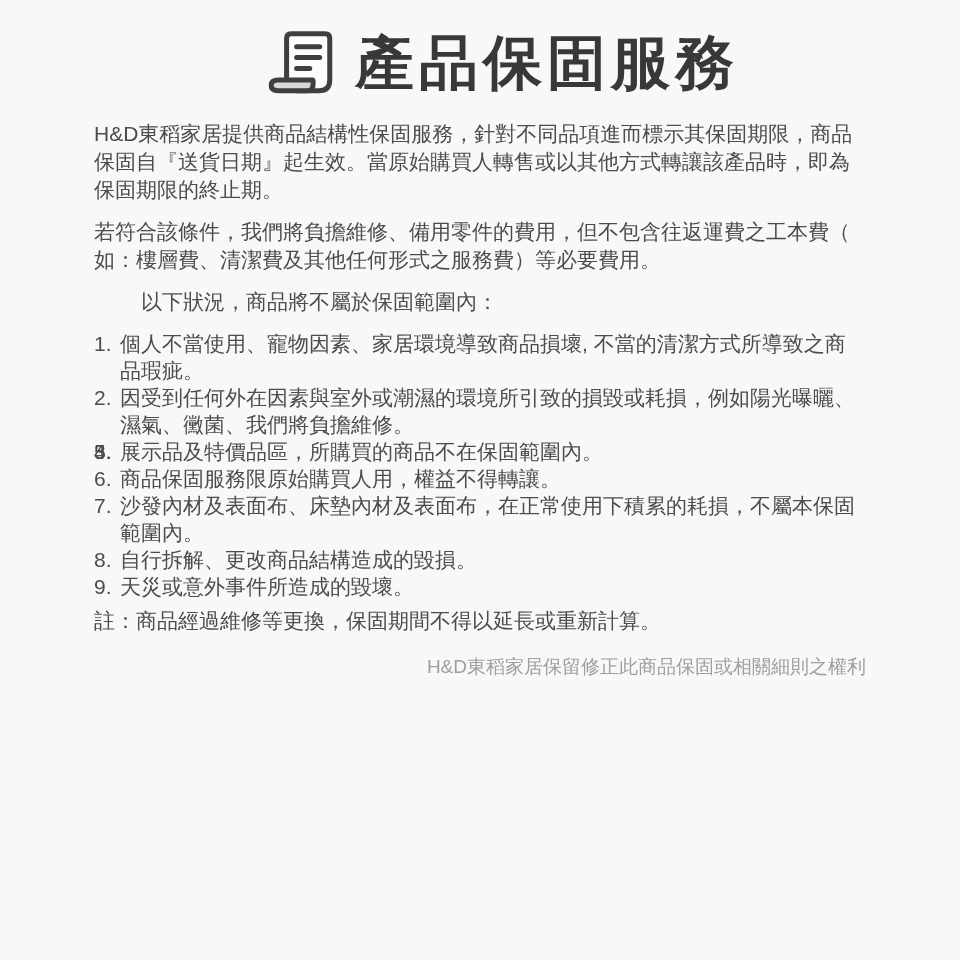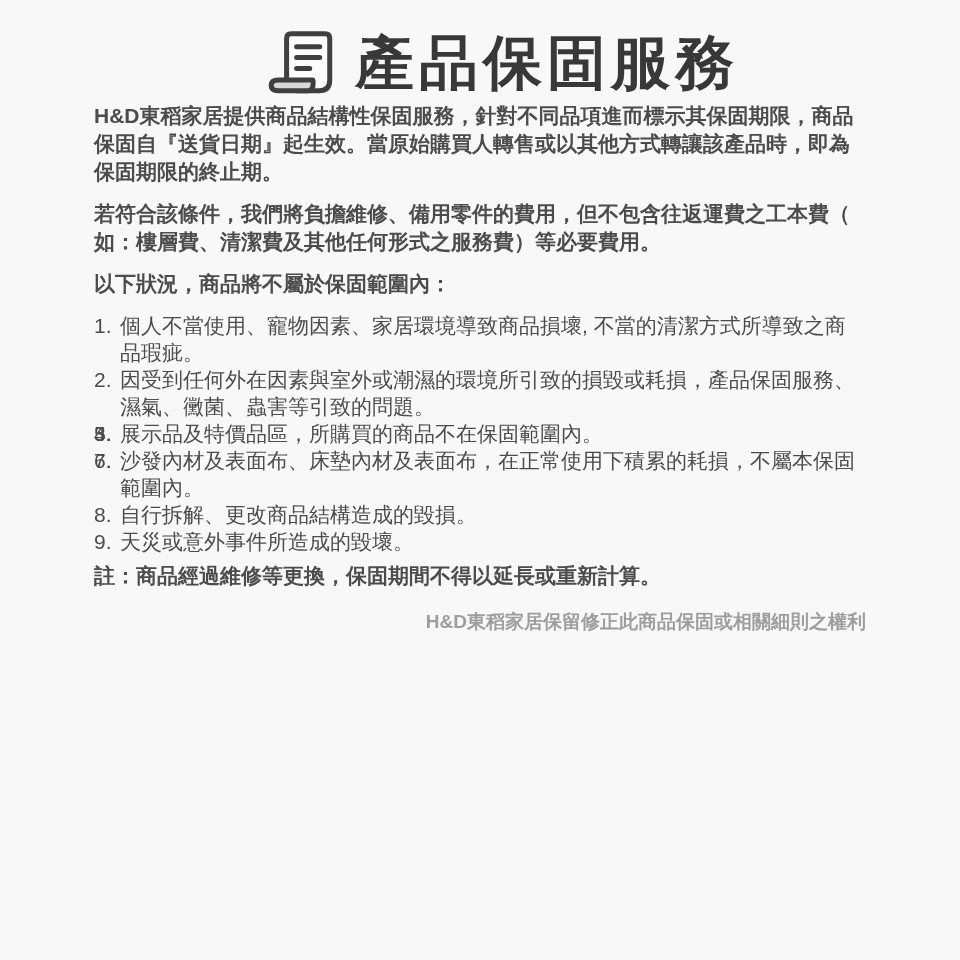--- a/index.html
+++ b/index.html
@@ -10,44 +10,44 @@
     color: #4c4c4c;
     overflow: hidden;
   }
   .page { padding-top: 26px; }
 
   .header {
     display: flex;
     align-items: center;
     justify-content: center;
     gap: 16px;
-    margin-bottom: 2px;
+    margin-bottom: 20px;
     padding-left: 44px;
   }
   .icon svg { display: block; }
   .title {
     font-size: 59px;
     font-weight: bold;
     color: #383838;
     letter-spacing: 5px;
     line-height: 1.2;
     white-space: nowrap;
   }
 
   .content {
     width: 772px;
     margin: 0 auto;
     font-size: 21px;
     line-height: 28px;
     line-break: anywhere;
     overflow-wrap: anywhere;
   }
-  .content p { margin-bottom: 14px; font-weight: bold; }
+  .content p { margin-bottom: 14px; }
 
-  .list-intro { margin-bottom: 6px; }
+  .list-intro { margin-bottom: 6px; margin-left: 47px; }
 
   .exclusions { list-style: none; }
   .exclusions li {
     position: relative;
     padding-left: 26px;
     line-height: 27px;
   }
   .exclusions .num { position: absolute; left: 0; top: 0; }
 
   .note { margin-top: 7px; }
@@ -87,34 +87,35 @@
 
     <p class="list-intro">以下狀況，商品將不屬於保固範圍內：</p>
 
     <ol class="exclusions">
       <li>
         <span class="num">1.</span>
         <span class="txt">個人不當使用、寵物因素、家居環境導致商品損壞, 不當的清潔方式所導致之商品瑕疵。</span>
       </li>
       <li>
         <span class="num">2.</span>
-        <span class="txt">因受到任何外在因素與室外或潮濕的環境所引致的損毀或耗損，產品保固服務、濕氣、黴菌、蟲害等引致的問題。</span>
+        <span class="txt">因受到任何外在因素與室外或潮濕的環境所引致的損毀或耗損，例如陽光曝曬、濕氣、黴菌、我們將負擔維修。</span>
       </li>
       <li>
         <span class="num">3.</span>
       </li>
       <li>
         <span class="num">4.</span>
       </li>
       <li>
         <span class="num">5.</span>
         <span class="txt">展示品及特價品區，所購買的商品不在保固範圍內。</span>
       </li>
       <li>
         <span class="num">6.</span>
+        <span class="txt">商品保固服務限原始購買人用，權益不得轉讓。</span>
       </li>
       <li>
         <span class="num">7.</span>
         <span class="txt">沙發內材及表面布、床墊內材及表面布，在正常使用下積累的耗損，不屬本保固範圍內。</span>
       </li>
       <li>
         <span class="num">8.</span>
         <span class="txt">自行拆解、更改商品結構造成的毀損。</span>
       </li>
       <li>

